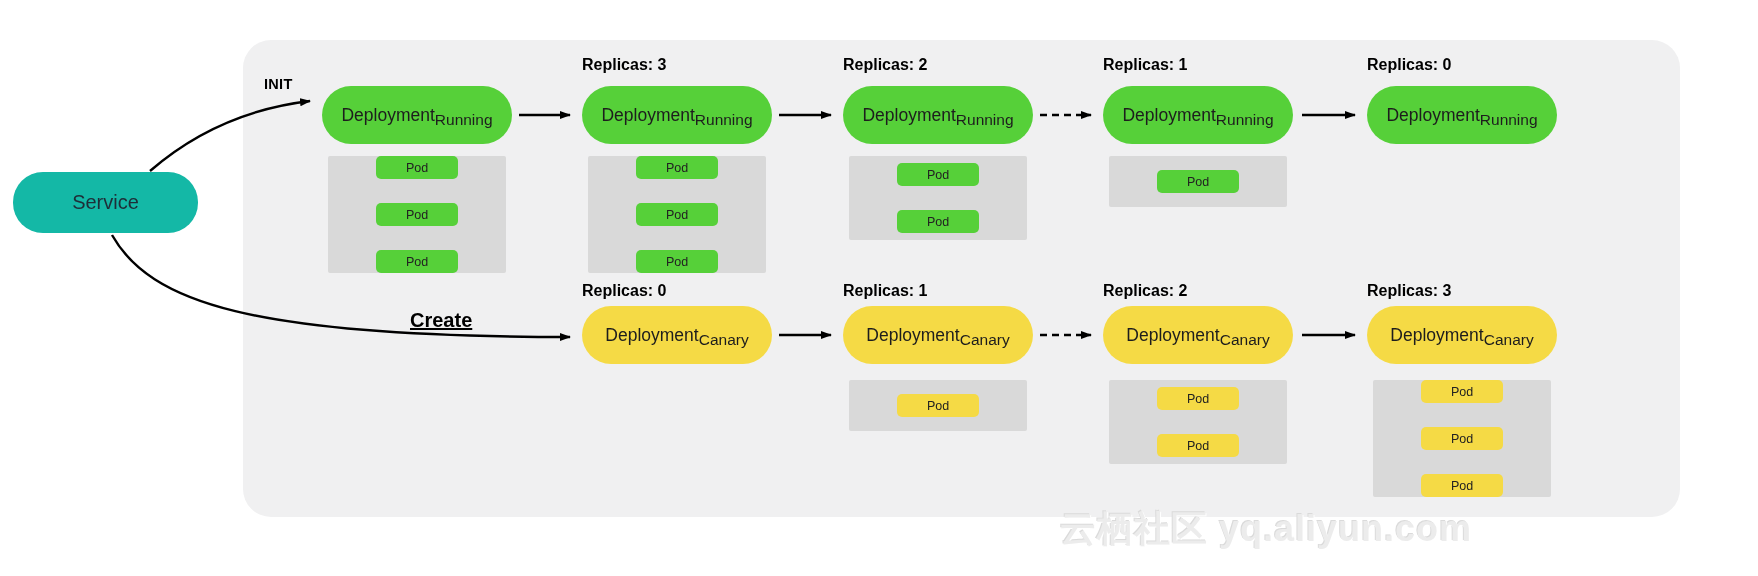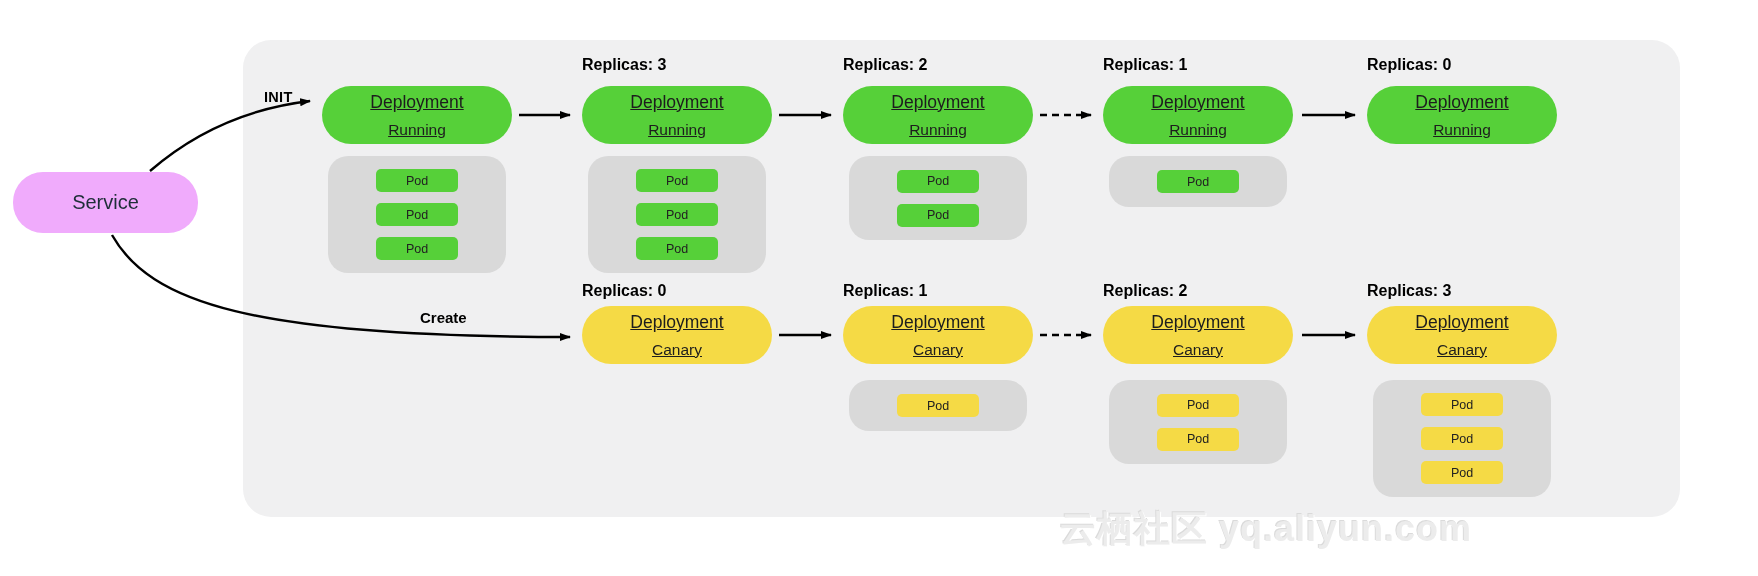--- a/index.html
+++ b/index.html
@@ -7,51 +7,51 @@
     position:relative;width:1758px;height:576px;background:#ffffff;
     font-family:"Liberation Sans",sans-serif;overflow:hidden;
   }
   .panel{
     position:absolute;left:243px;top:40px;width:1437px;height:477px;
     background:#f0f0f1;border-radius:28px;
   }
   svg.edges{position:absolute;left:0;top:0;width:1758px;height:576px;pointer-events:none;}
   .node{
     position:absolute;width:190px;height:58px;border-radius:29px;
-    display:flex;flex-direction:column;align-items:center;justify-content:center;
-    color:#1d1d1d;text-align:center;line-height:1.15;text-decoration:underline;
+    display:flex;flex-direction:row;align-items:center;justify-content:center;
+    color:#1d1d1d;text-align:center;line-height:1.15;
   }
   .node.green{background:#56d039;}
   .node.yellow{background:#f5da45;}
   .node .t{font-size:17.5px;}
   .node .s{font-size:15.5px;margin-top:9px;}
   .service{
     position:absolute;left:13px;top:172px;width:185px;height:61px;
-    background:#f0abfc;border-radius:30px;
+    background:#14b8a6;border-radius:30px;
     display:flex;align-items:center;justify-content:center;
     font-size:20px;color:#1e2e38;text-align:center;
   }
   .replicas{
     position:absolute;width:190px;text-align:left;
     font-weight:bold;font-size:16px;color:#000;
   }
   .group{
-    position:absolute;width:178px;background:#d9d9d9;border-radius:20px;
-    display:flex;flex-direction:column;align-items:center;justify-content:center;gap:11px;
+    position:absolute;width:178px;background:#d9d9d9;border-radius:2px;
+    display:flex;flex-direction:column;align-items:center;justify-content:center;gap:24px;
   }
   .pod{
     width:82px;height:23px;border-radius:5px;flex:0 0 auto;
     display:flex;align-items:center;justify-content:center;
     font-size:12.5px;color:#222;
   }
   .pod.green{background:#56d039;}
   .pod.yellow{background:#f5da45;}
   .edge-label{position:absolute;font-weight:bold;color:#000;}
-  .edge-label.init{left:264px;top:76px;font-size:14.5px;letter-spacing:.3px;margin-top:13px;}
-  .edge-label.create{left:420px;top:309px;font-size:15px;}
+  .edge-label.init{left:264px;top:76px;font-size:14.5px;letter-spacing:.3px;}
+  .edge-label.create{left:410px;top:309px;font-size:20px;text-decoration:underline;}
   .watermark{
     position:absolute;left:1060px;top:505px;font-size:36px;font-weight:bold;
     color:#ececec;letter-spacing:1px;white-space:nowrap;
     text-shadow:1px 1px 0 #ffffff,-1px -1px 0 #dadada;
   }
 </style>
 </head>
 <body>
 
 <div class="canvas">

